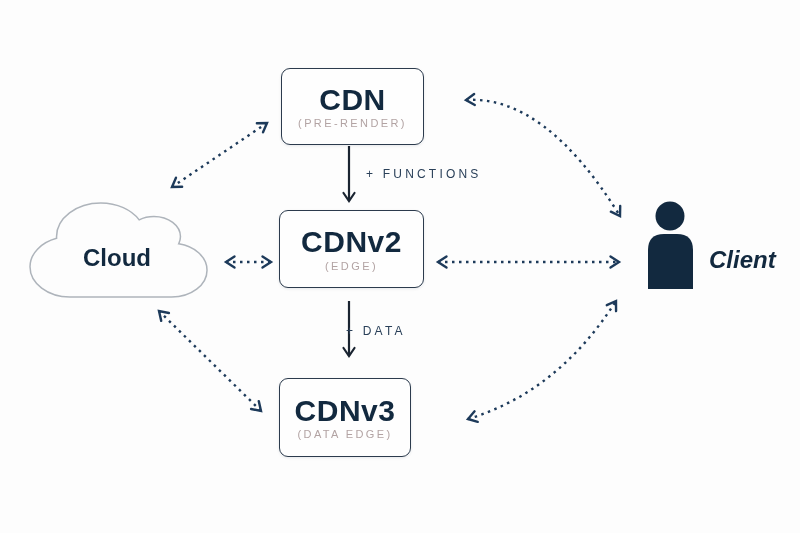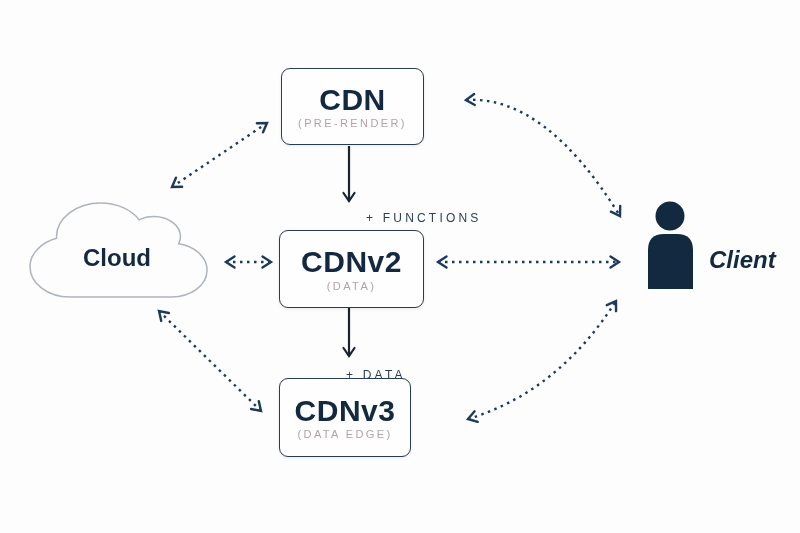--- a/index.html
+++ b/index.html
@@ -46,21 +46,20 @@
     letter-spacing: 2.4px;
     line-height: 1;
   }
   .edge-label {
     position: absolute;
     color: #2a4059;
     font-size: 12px;
     font-weight: 500;
     letter-spacing: 3.2px;
     white-space: nowrap;
-    margin-top: 44px;
   }
   .actor-label {
     position: absolute;
     color: #12293f;
     font-size: 24px;
     font-weight: 600;
     white-space: nowrap;
   }
   .cloud-label { text-align: center; }
 </style>
@@ -97,23 +96,23 @@
 
     <path d="M349 146 L349 201" fill="none" stroke="#1a2431" stroke-width="2.2" marker-end="url(#chevDark)"></path>
     <path d="M349 301 L349 356" fill="none" stroke="#1a2431" stroke-width="2.2" marker-end="url(#chevDark)"></path>
   </svg>
 
   <div class="node-box" style="left:281px; top:68px; width:143px; height:77px;">
     <div class="node-title">CDN</div>
     <div class="node-subtitle">(PRE-RENDER)</div>
   </div>
 
-  <div class="node-box" style="left:279px; top:230px; width:145px; height:78px;">
+  <div class="node-box" style="left:279px; top:210px; width:145px; height:78px;">
     <div class="node-title">CDNv2</div>
-    <div class="node-subtitle">(DATA)</div>
+    <div class="node-subtitle">(EDGE)</div>
   </div>
 
   <div class="node-box" style="left:279px; top:378px; width:132px; height:79px;">
     <div class="node-title">CDNv3</div>
     <div class="node-subtitle">(DATA EDGE)</div>
   </div>
 
   <div class="edge-label" style="left:366px; top:167px;">+ FUNCTIONS</div>
   <div class="edge-label" style="left:346px; top:324px;">+ DATA</div>
 

